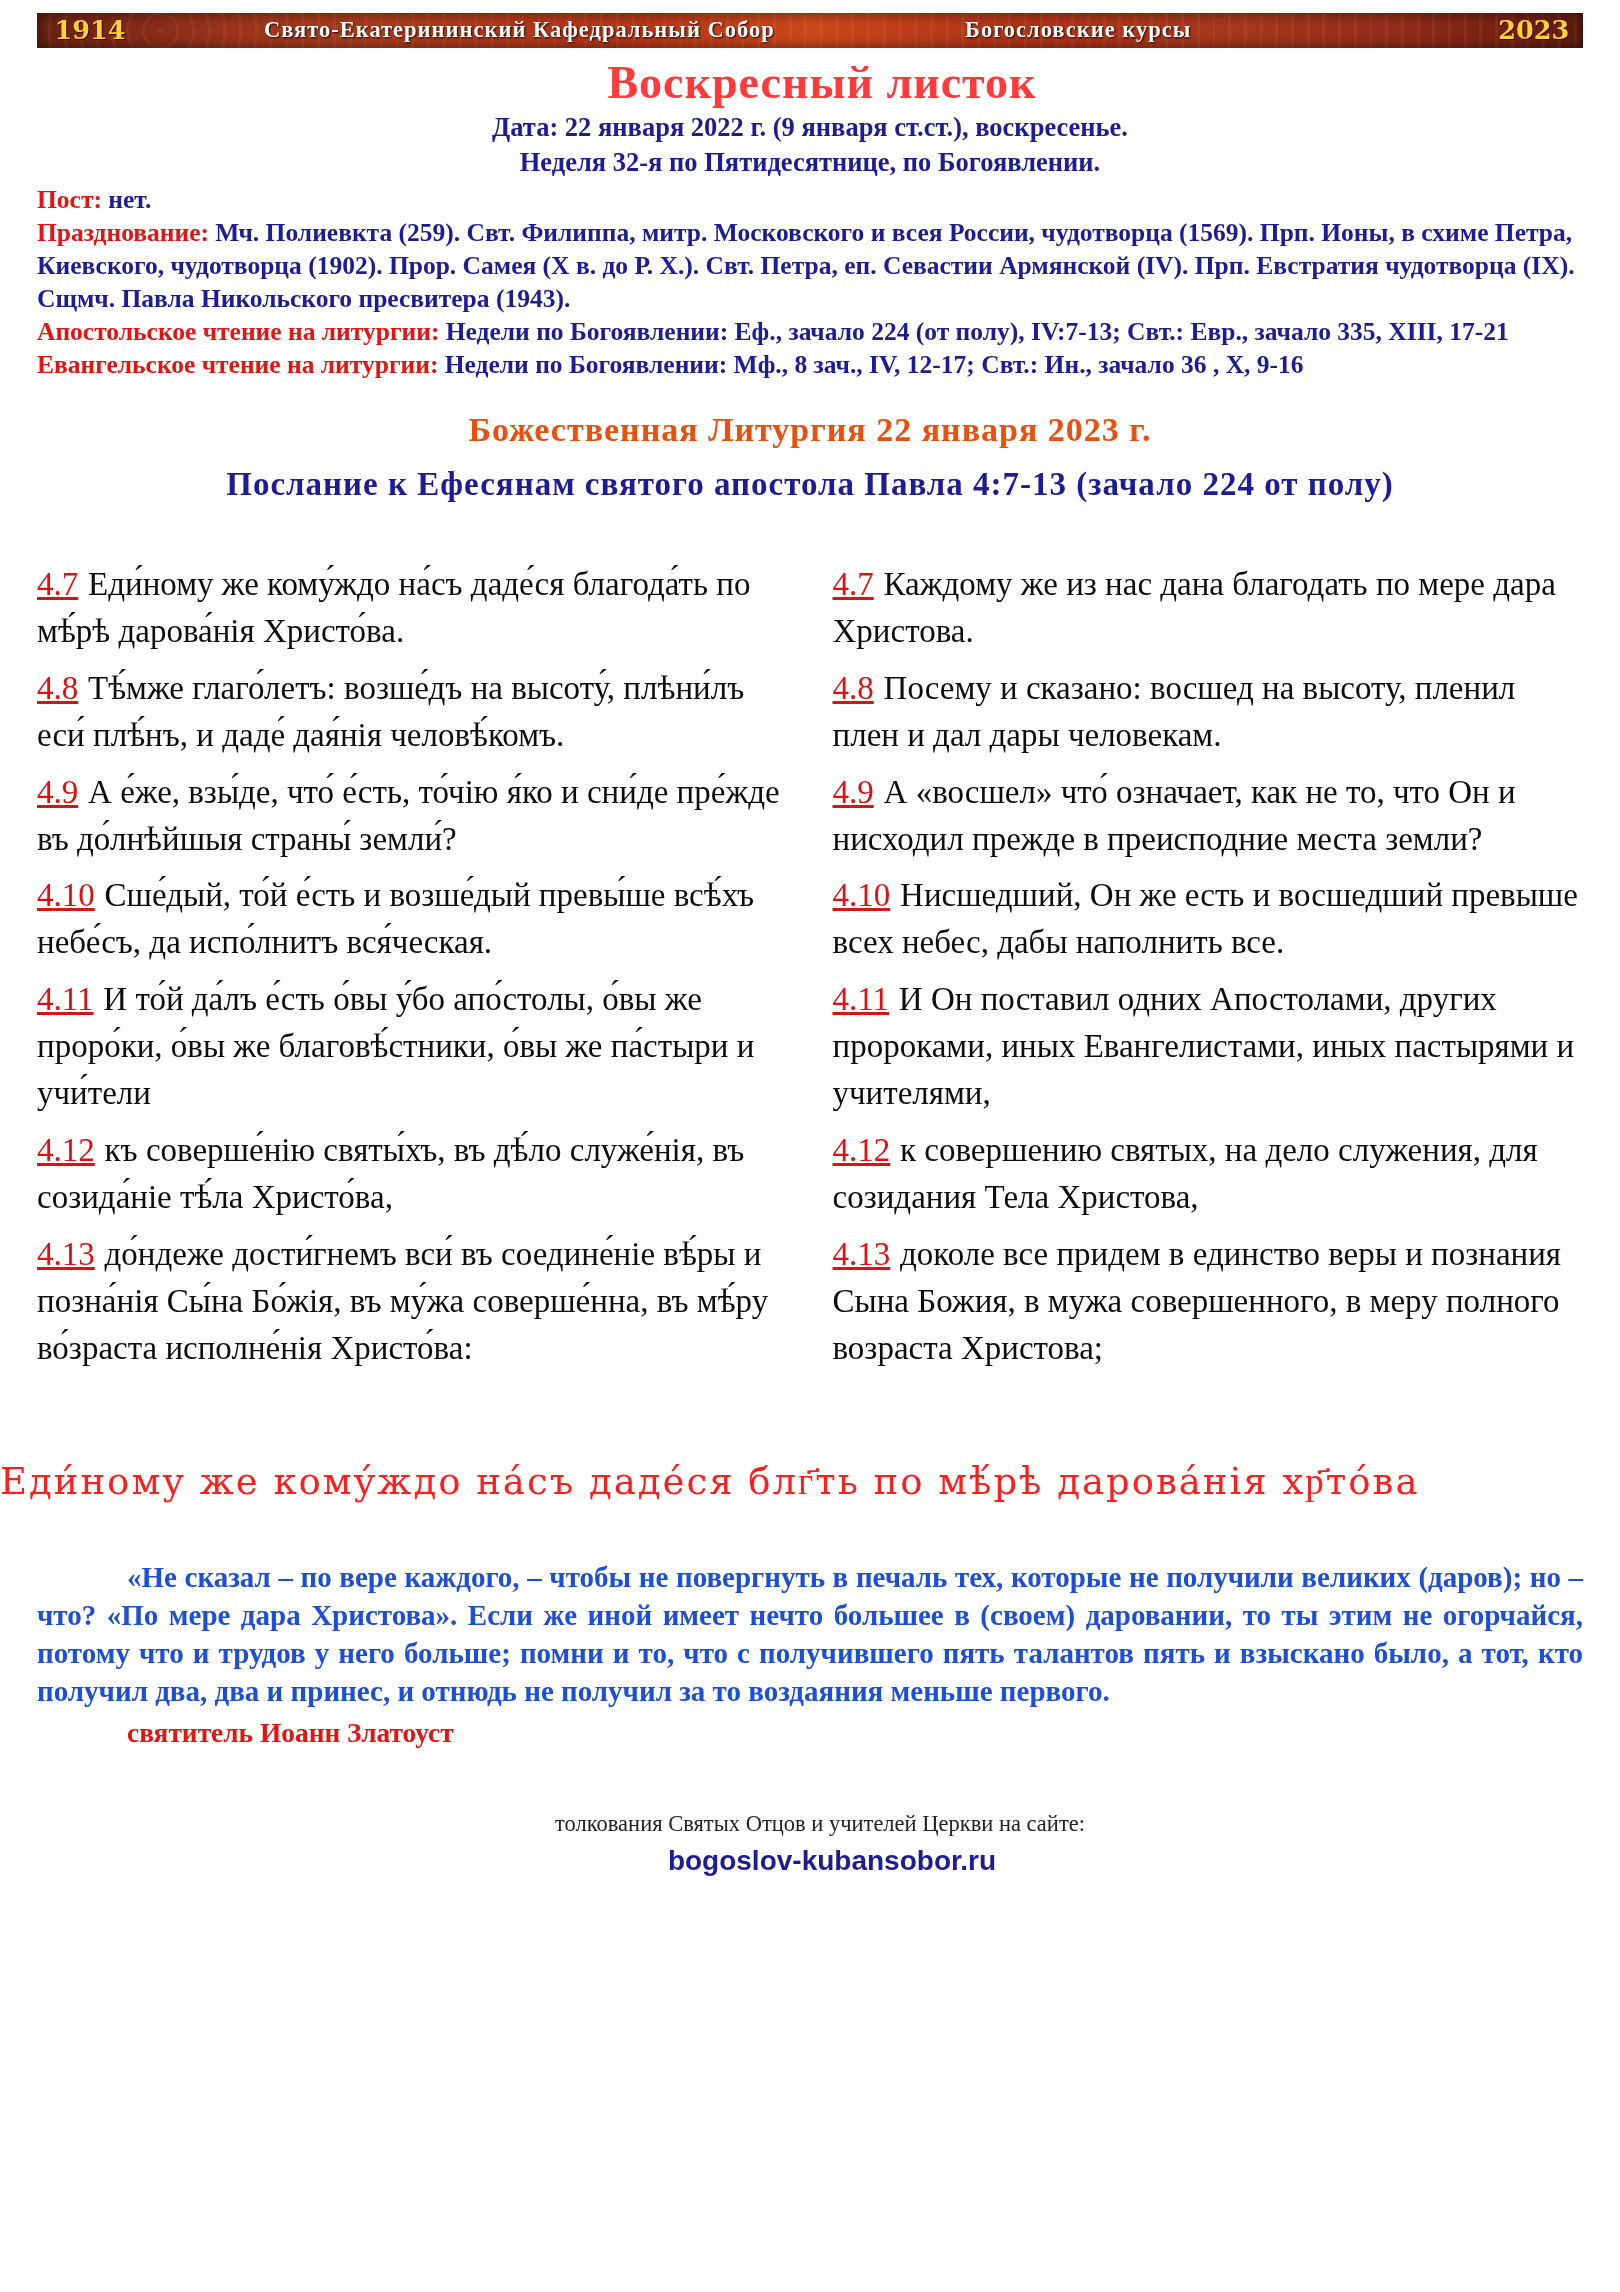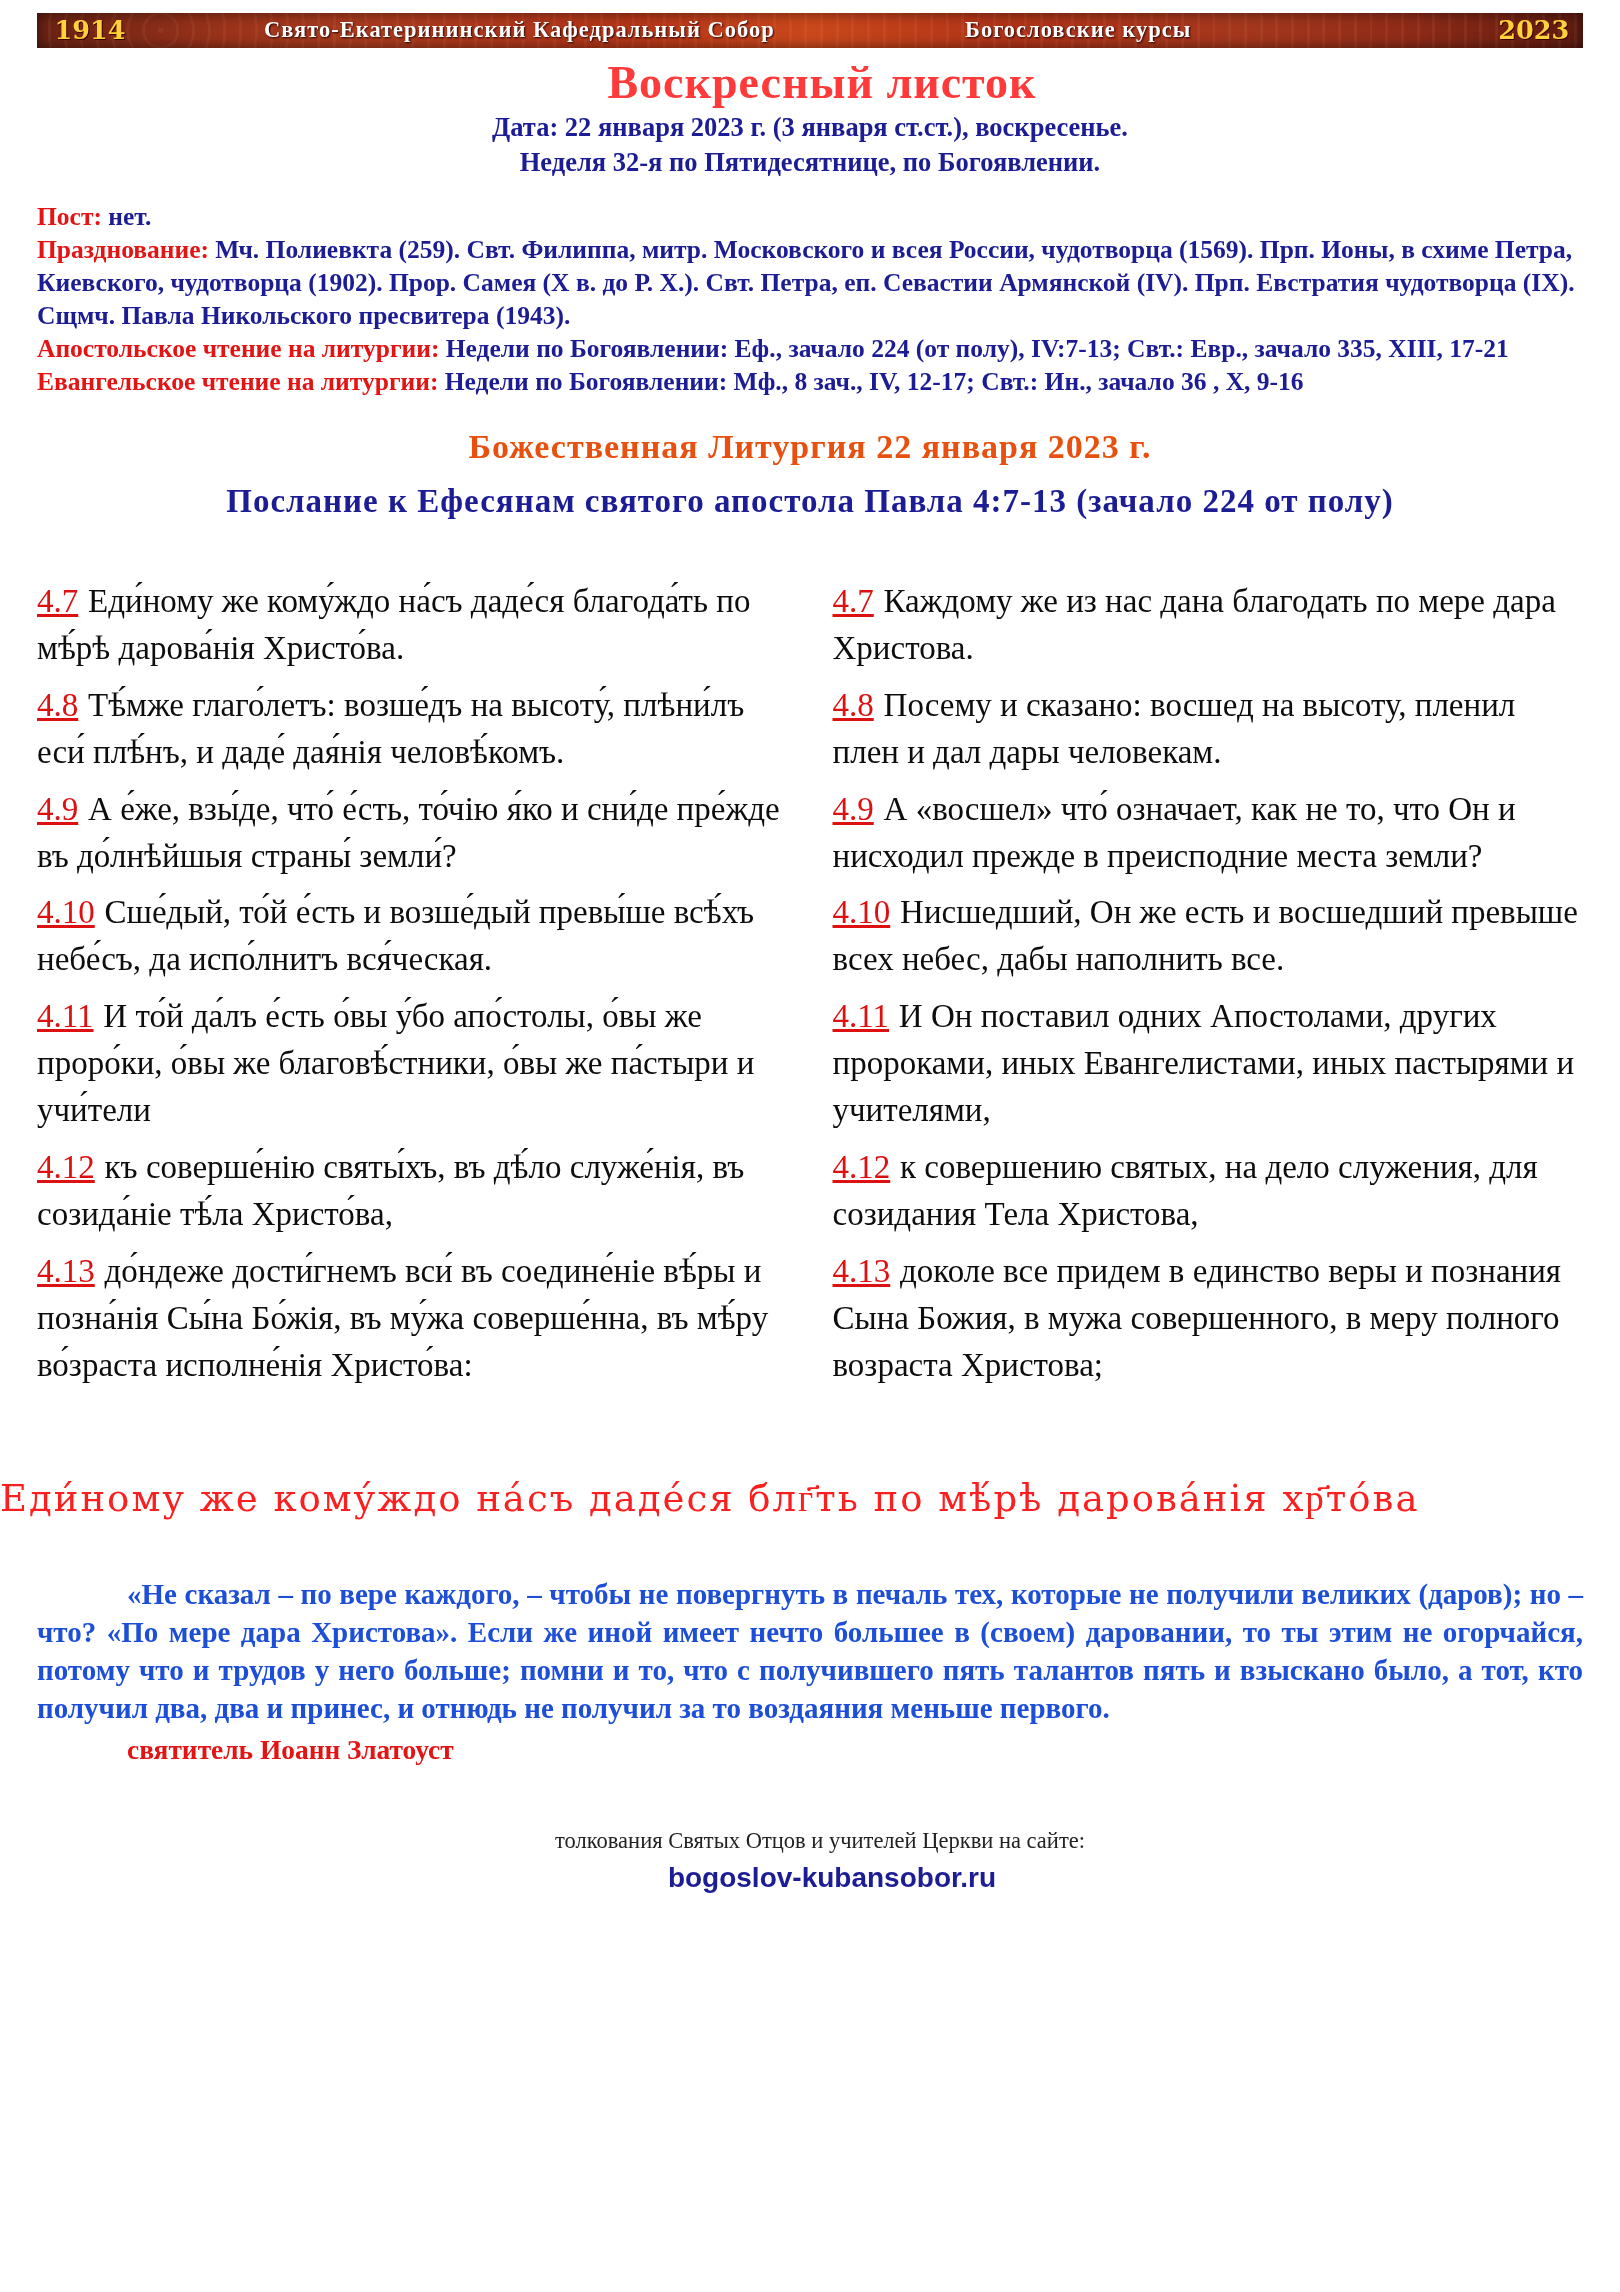--- a/index.html
+++ b/index.html
@@ -40,21 +40,21 @@
     margin:9.8px 0 0; text-align:center;
     font-size:46px; line-height:51px; font-weight:bold;
     color:#ff3a3a; letter-spacing:1px;padding-left:24px;
   }
   .date-line, .week-line {
     margin:3.9px 0 0; text-align:center;
     font-size:26.5px; line-height:31px; font-weight:bold; color:#1c1c94;
   }
 
   
-  .info { margin:22px 37px 0; }
+  .info { margin:5px 37px 0; }
   .info p { margin:0; font-size:25.5px; line-height:33px; font-weight:bold; color:#1c1c94; }
   .lbl { color:#e41414; }
 
   
   .liturgy-heading {
     margin:29px 0 0; text-align:center; font-weight:bold;
     font-size:34px; line-height:39px; color:#e8500f; letter-spacing:1px;
   }
   .epistle-heading {
     margin:15.7px 0 0; text-align:center; font-weight:bold;
@@ -105,21 +105,21 @@
 <div class="page">
 
   <header class="banner">
     <span class="year year-left">1914</span>
     <span class="banner-caption cathedral">Свято-Екатерининский Кафедральный Собор</span>
     <span class="banner-caption courses">Богословские курсы</span>
     <span class="year year-right">2023</span>
   </header>
 
   <h1 class="leaflet-title">Воскресный листок</h1>
-  <p class="date-line">Дата: 22 января 2023 г. (3 января ст.ст.), воскресенье.</p>
+  <p class="date-line">Дата: 22 января 2022 г. (9 января ст.ст.), воскресенье.</p>
   <p class="week-line">Неделя 32-я по Пятидесятнице, по Богоявлении.</p>
 
   <section class="info">
     <p><span class="lbl">Пост:</span> <span>нет.</span></p>
     <p><span class="lbl">Празднование:</span> <span>Мч. Полиевкта (259). Свт. Филиппа, митр. Московского и всея России, чудотворца (1569). Прп. Ионы, в схиме Петра, Киевского, чудотворца (1902). Прор. Самея (X в. до Р. Х.). Свт. Петра, еп. Севастии Армянской (IV). Прп. Евстратия чудотворца (IX). Сщмч. Павла Никольского пресвитера (1943).</span></p>
     <p><span class="lbl">Апостольское чтение на литургии:</span> <span>Недели по Богоявлении: Еф., зачало 224 (от полу), IV:7-13; Свт.: Евр., зачало 335, XIII, 17-21</span></p>
     <p><span class="lbl">Евангельское чтение на литургии:</span> <span>Недели по Богоявлении: Мф., 8 зач., IV, 12-17; Свт.: Ин., зачало 36 , X, 9-16</span></p>
   </section>
 
   <h2 class="liturgy-heading">Божественная Литургия 22 января 2023 г.</h2>

